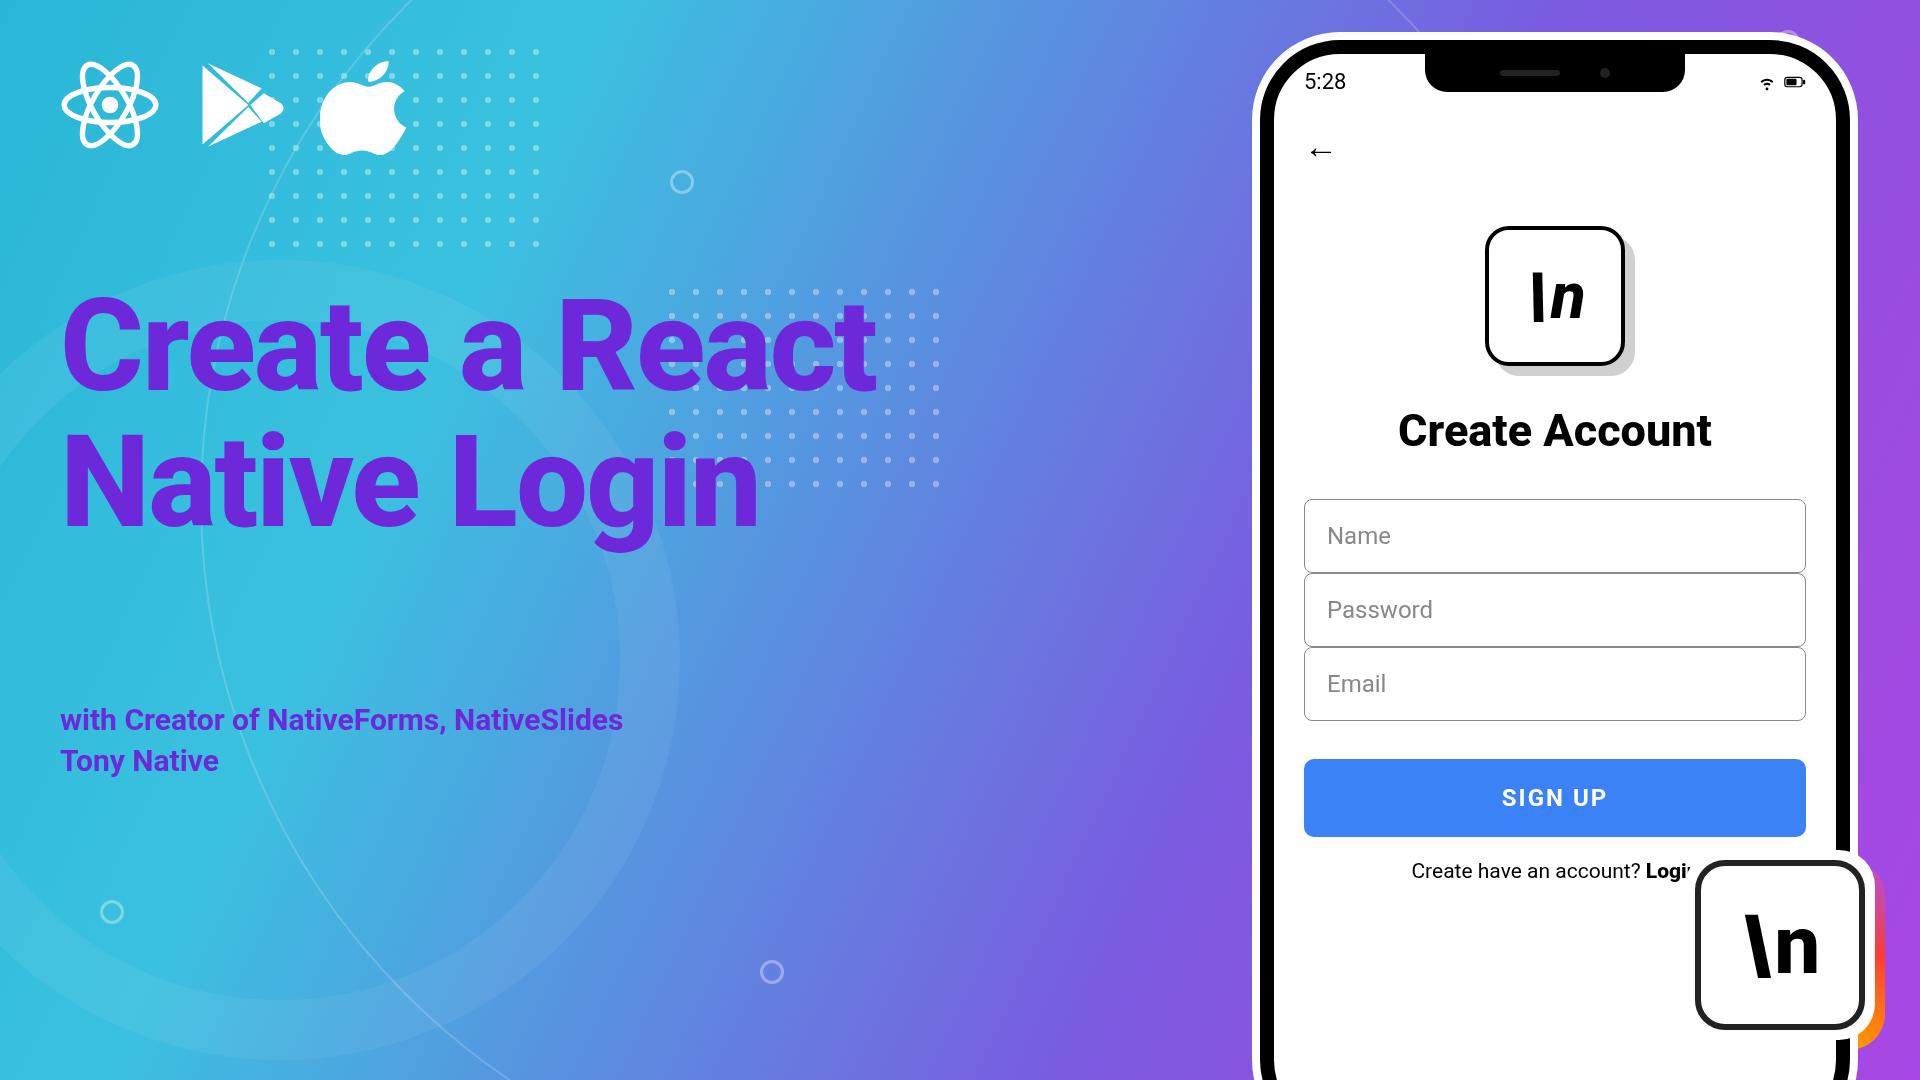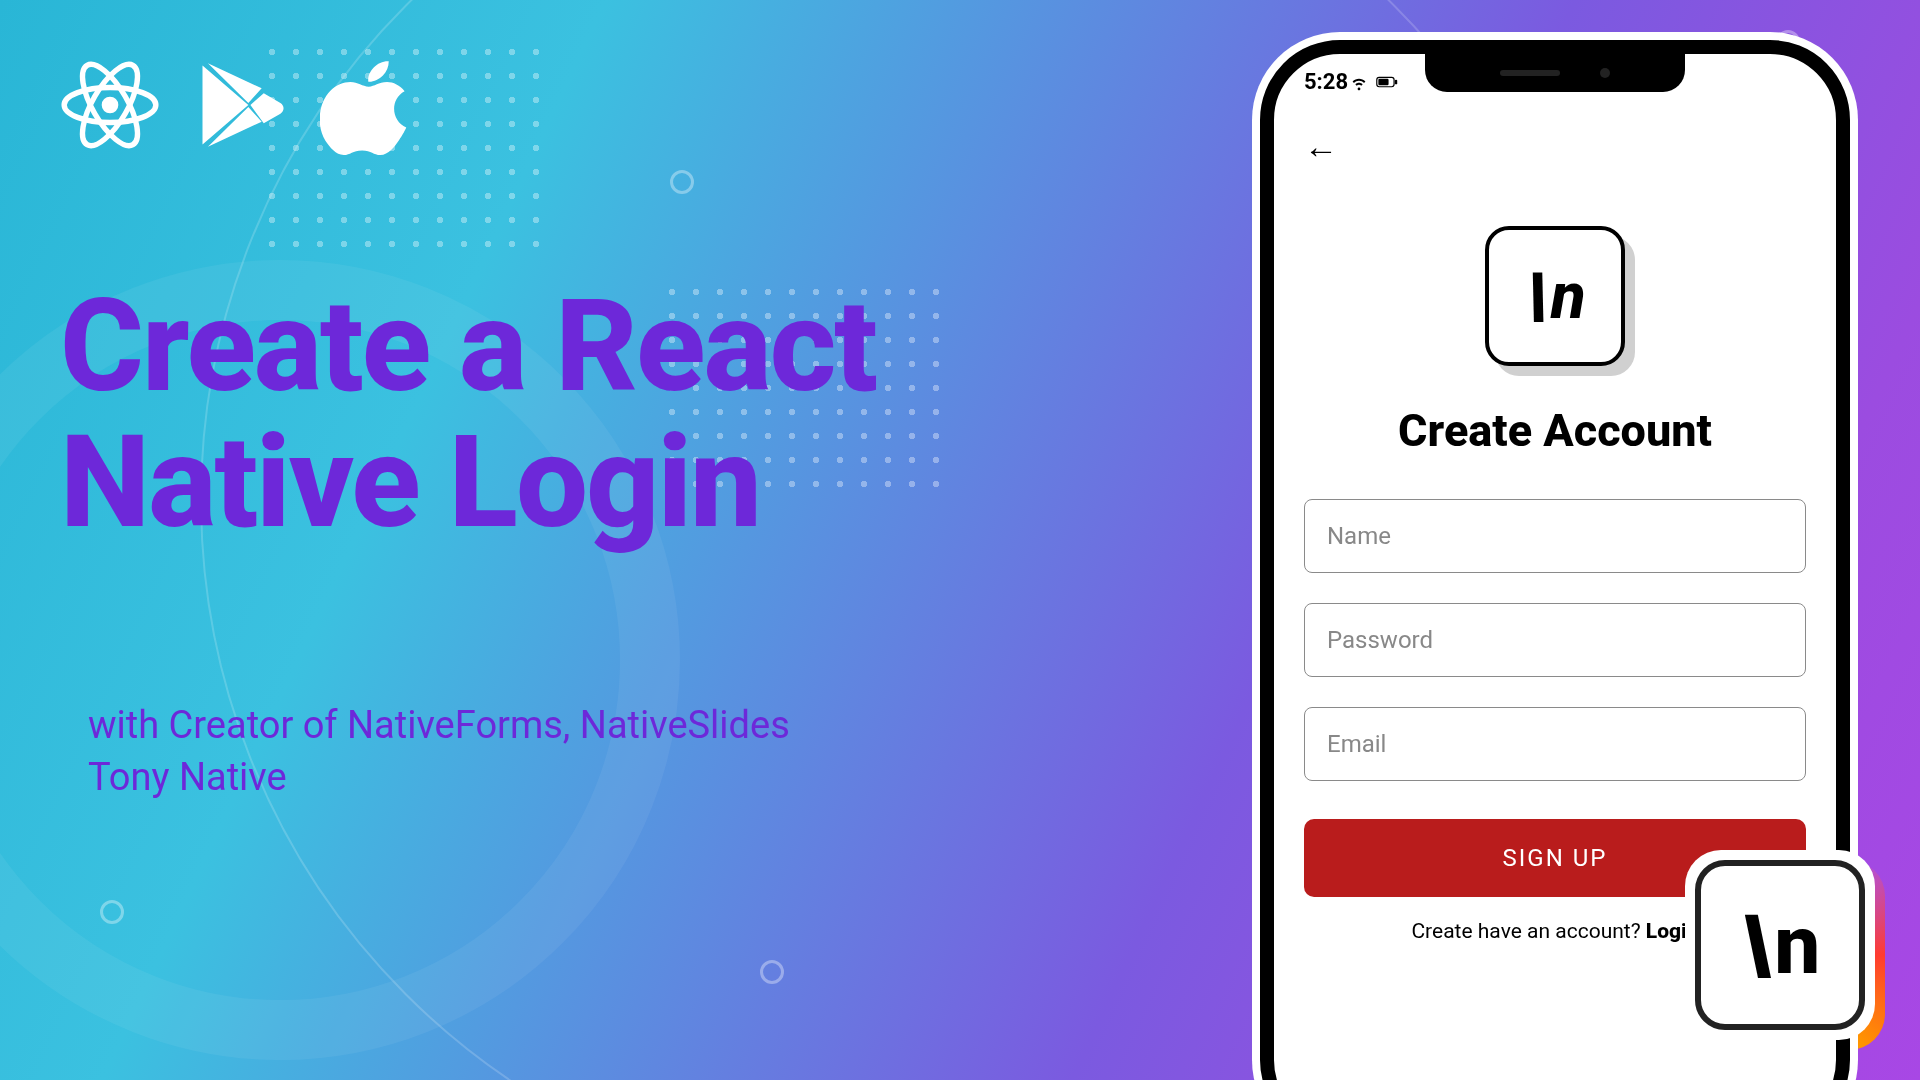--- a/index.html
+++ b/index.html
@@ -38,64 +38,64 @@
   position: absolute; left: 60px; top: 55px; color: #6d28d9; width: 1020px;
 }
 .icon-row { display: flex; gap: 30px; align-items: center; }
 .icon-row svg { width: 100px; height: 100px; fill: #fff; }
 
 .headline {
   font-size: 128px; font-weight: 800; line-height: 1.06; letter-spacing: -2px;
   margin-top: 120px;
 }
 .subhead {
-  font-size: 38px; font-weight: 400; margin-top: 150px; line-height: 1.35; margin-left: 28px;
+  font-size: 30px; font-weight: 700; margin-top: 150px; line-height: 1.35;
 }
 
 
 .phone {
   position: absolute; right: 70px; top: 40px; width: 590px; height: 1100px;
   background: #fff; border: 14px solid #000; border-radius: 80px;
   box-shadow: 0 0 0 8px #fff;
   overflow: hidden;
 }
 .notch {
   position: absolute; top: 0; left: 50%; transform: translateX(-50%);
   width: 260px; height: 38px; background: #000; border-radius: 0 0 22px 22px;
   display: flex; align-items: center; justify-content: center; gap: 40px;
 }
 .notch .speaker { width: 60px; height: 6px; background: #222; border-radius: 3px; }
 .notch .cam { width: 10px; height: 10px; background: #222; border-radius: 50%; }
 .statusbar {
   position: absolute; top: 0; left: 0; right: 0; height: 45px;
-  display: flex; align-items: center;
-  padding: 10px 30px 0; font-weight: 700; font-size: 22px;
+  display: flex; justify-content: space-between; align-items: center;
+  padding: 10px 30px 0; font-weight: 400; font-size: 22px;
 }
 .status-right { display: flex; align-items: center; gap: 6px; }
 .status-right svg { width: 22px; height: 22px; }
 
 .screen { position: absolute; top: 50px; left: 0; right: 0; bottom: 0; padding: 22px 30px 0; }
 .back-arrow { font-size: 34px; font-weight: 700; }
 .app-logo { display: flex; justify-content: center; margin-top: 60px; }
 .logo-tile {
   width: 140px; height: 140px; border: 4px solid #000; border-radius: 24px;
   background: #fff; box-shadow: 10px 10px 0 0 #d0d0d0;
   display: flex; align-items: center; justify-content: center;
   font-size: 64px; font-weight: 800; font-style: italic;
 }
 .logo-tile span:first-child { transform: skewX(-10deg); }
 .screen-title { text-align: center; font-size: 45px; font-weight: 800; margin-top: 38px; }
-.form { margin-top: 42px; display: flex; flex-direction: column; gap: 30px; }
+.form { margin-top: 42px; display: flex; flex-direction: column; }
 .field {
   border: 1.5px solid #8a8a8a; border-radius: 8px; height: 74px;
   display: flex; align-items: center; padding: 0 22px; font-size: 24px; color: #888;
 }
 .signup-btn {
-  margin-top: 38px; height: 78px; background: #b91c1c; color: #fff; border-radius: 10px;
-  display: flex; align-items: center; justify-content: center; font-weight: 400;
+  margin-top: 38px; height: 78px; background: #3b82f6; color: #fff; border-radius: 10px;
+  display: flex; align-items: center; justify-content: center; font-weight: 700;
   font-size: 24px; letter-spacing: 2px;
 }
 .already { text-align: center; margin-top: 22px; font-size: 21px; }
 .already b { font-weight: 800; }
 
 
 .corner-badge {
   position: absolute; right: 45px; bottom: 40px; width: 190px; height: 190px;
   border-radius: 36px; background: #fff;
   display: flex; align-items: center; justify-content: center;

